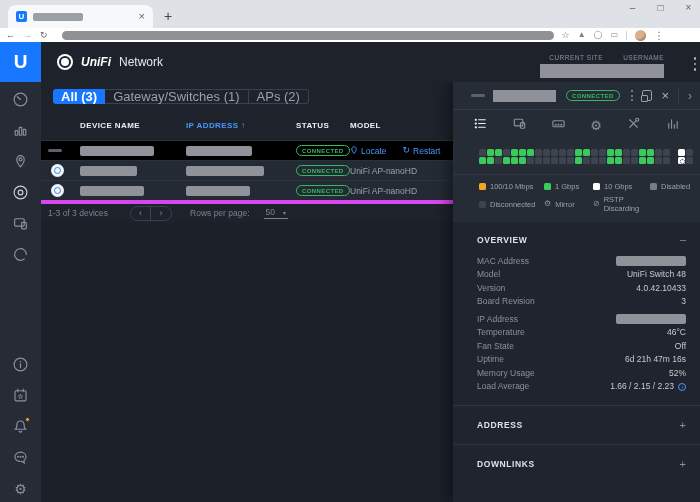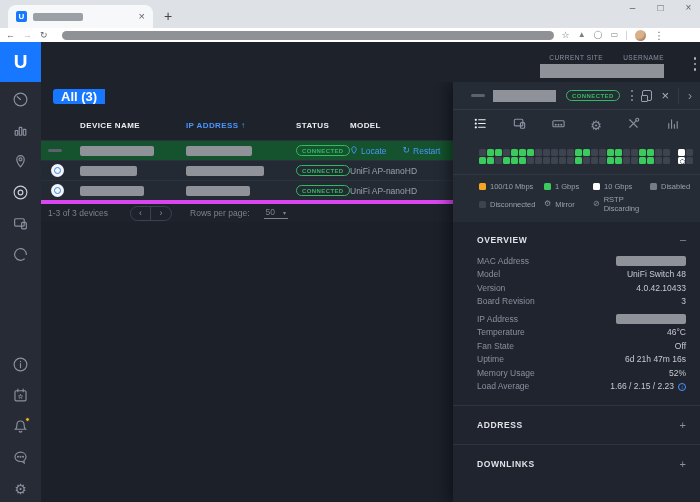--- a/index.html
+++ b/index.html
@@ -87,21 +87,21 @@
   .c-icon { width:39px; padding-left:7px; }
   .c-name { width:106px; }
   .c-ip { width:110px; }
   .c-status { width:54px; }
   .c-model { flex:1; }
   .th-blue { color:var(--link-blue); }
   .sortarrow { font-size:8px; }
 
   .trow { height:20px; display:flex; align-items:center; background:#242a34;
     border-top:1px solid #2b313d; font-size:8.5px; }
-  .trow.selected { background:#14532d; border-top:1px solid #2b313d; }
+  .trow.selected { background:#000000; border-top:1px solid #2b313d; }
   .redbar { background:#8f9298; border-radius:2px; }
   .dash { width:14px; height:3px; background:#5c616c; border-radius:1.5px; }
   .apicon { width:13px; height:13px; background:#f2f4f7; border-radius:50%;
     display:flex; align-items:center; justify-content:center; margin-left:3px; }
   .apicon::after { content:""; width:5px; height:5px; border:1.5px solid #2f8ceb;
     border-radius:50%; }
   .badge { display:inline-block; border:1px solid var(--status-green);
     color:var(--status-green); font-size:6px; font-weight:bold; letter-spacing:.4px;
     padding:1.5px 5px; border-radius:7px; }
   .modeltxt { color:#9aa0ab; }
@@ -208,20 +208,25 @@
       <span class="exticon">▭</span>
       <div class="tbdivider"></div>
       <div class="avatar"></div>
       <span class="kebab-lt">⋮</span>
     </div>
   </div>
 
   <div class="app">
     <div class="appheader">
       <div class="logo-square">U</div>
+      <div class="brand">
+        <div class="brand-circle"></div>
+        <span class="brand-unifi">UniFi</span>
+        <span class="brand-network">Network</span>
+      </div>
       <div class="user-area">
         <div class="user-labels">
           <span>CURRENT SITE</span>
           <span>USERNAME</span>
         </div>
         <div class="user-bar"></div>
       </div>
       <div class="hdr-kebab">
           <i></i>
           <i></i>
@@ -300,20 +305,24 @@
         </div>
         <div class="sbicon">
           <span class="gearglyph">⚙</span>
         </div>
       </div>
 
       <div class="main">
         <div class="tabsrow">
           <div class="seg">
             <div class="segitem active">All (3)</div>
+            <div class="seggroup">
+              <div class="segitem">Gateway/Switches (1)</div>
+              <div class="segitem">APs (2)</div>
+            </div>
           </div>
         </div>
 
         <div class="thead">
           <div class="c-icon"></div>
           <div class="c-name">DEVICE NAME</div>
           <div class="c-ip th-blue">
             <span>IP ADDRESS</span>
             <span class="sortarrow">↑</span>
           </div>

